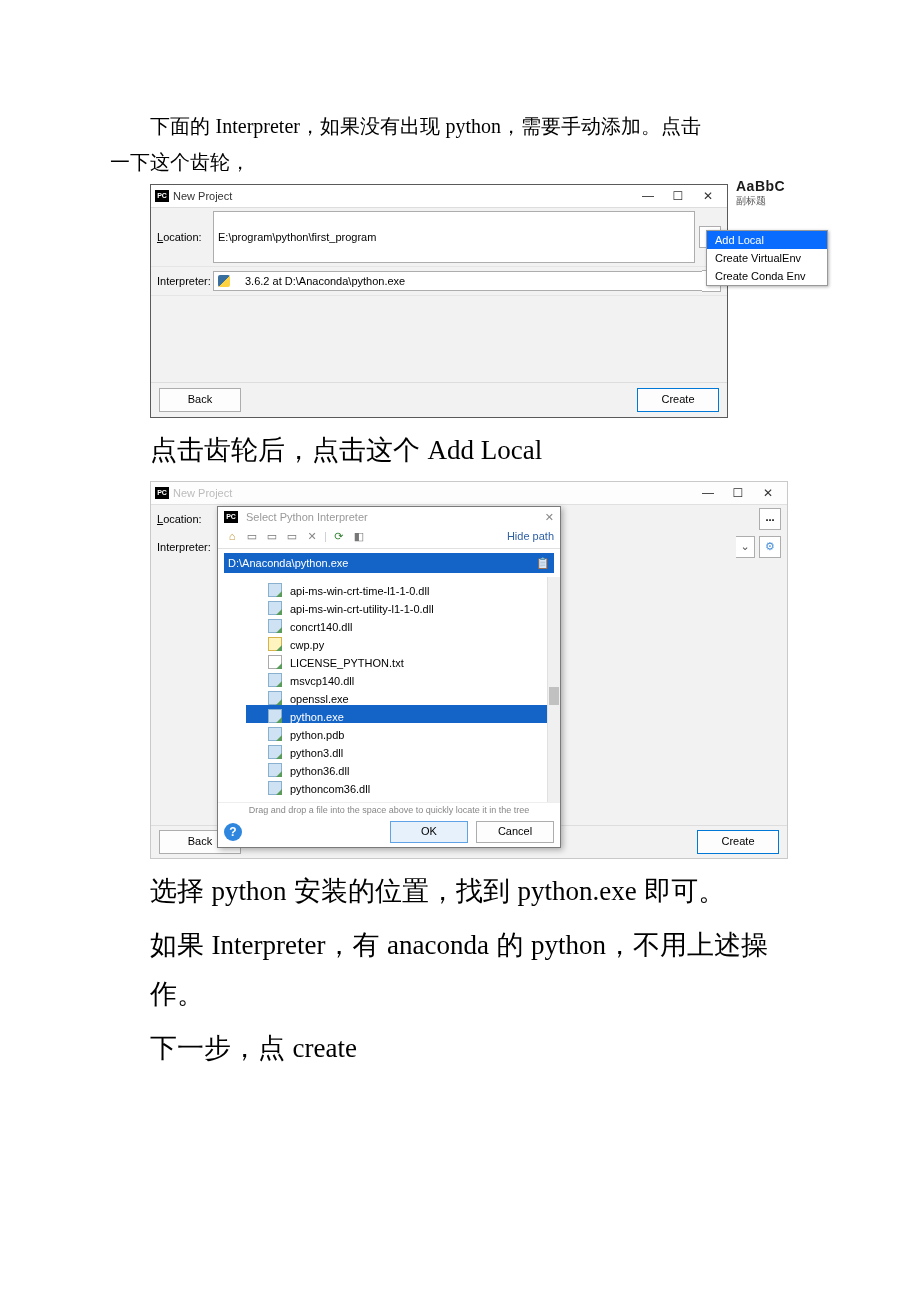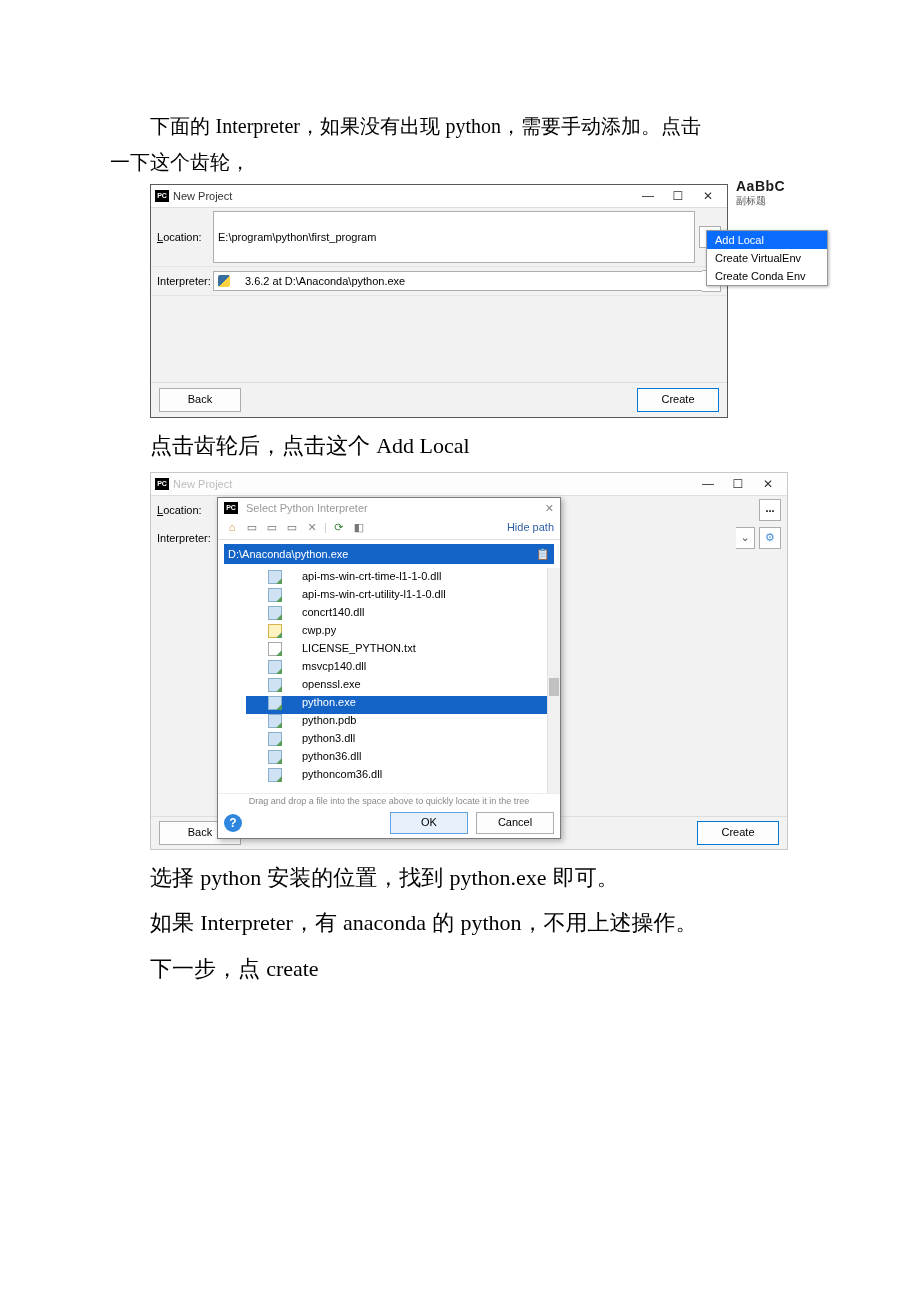--- a/index.html
+++ b/index.html
@@ -21,21 +21,21 @@
     margin: 0 0 4px 0;
     text-indent: 2em;
   }
   .para-noindent {
     font-size: 20px;
     line-height: 1.6;
     margin: 0 0 4px 0;
     text-indent: 0;
   }
   .para2 {
-    font-size: 22px;
+    font-size: 27px;
     line-height: 1.8;
     margin: 6px 0 0 40px;
     text-indent: 0;
   }
   .en { font-family: "Times New Roman", serif; }
 
   
   .shot1-wrap {
     position: relative;
     margin: 6px 0 10px 40px;
@@ -301,22 +301,22 @@
     background: #f0f0f0;
     border-left: 1px solid #e0e0e0;
   }
   .tree-scroll .thumb {
     position: absolute; top: 110px; left: 1px;
     width: 10px; height: 18px;
     background: #c1c1c1;
   }
   .titem {
     display: flex;
-    align-items: flex-start;
-    gap: 20px;
+    align-items: flex-end;
+    gap: 8px;
     height: 18px;
     padding-left: 22px;
   }
   .titem.sel { background: #1464c8; color: #fff; }
   .fico {
     width: 12px; height: 12px;
     background: #cfe2f3;
     border: 1px solid #8ab0d0;
     position: relative;
   }

